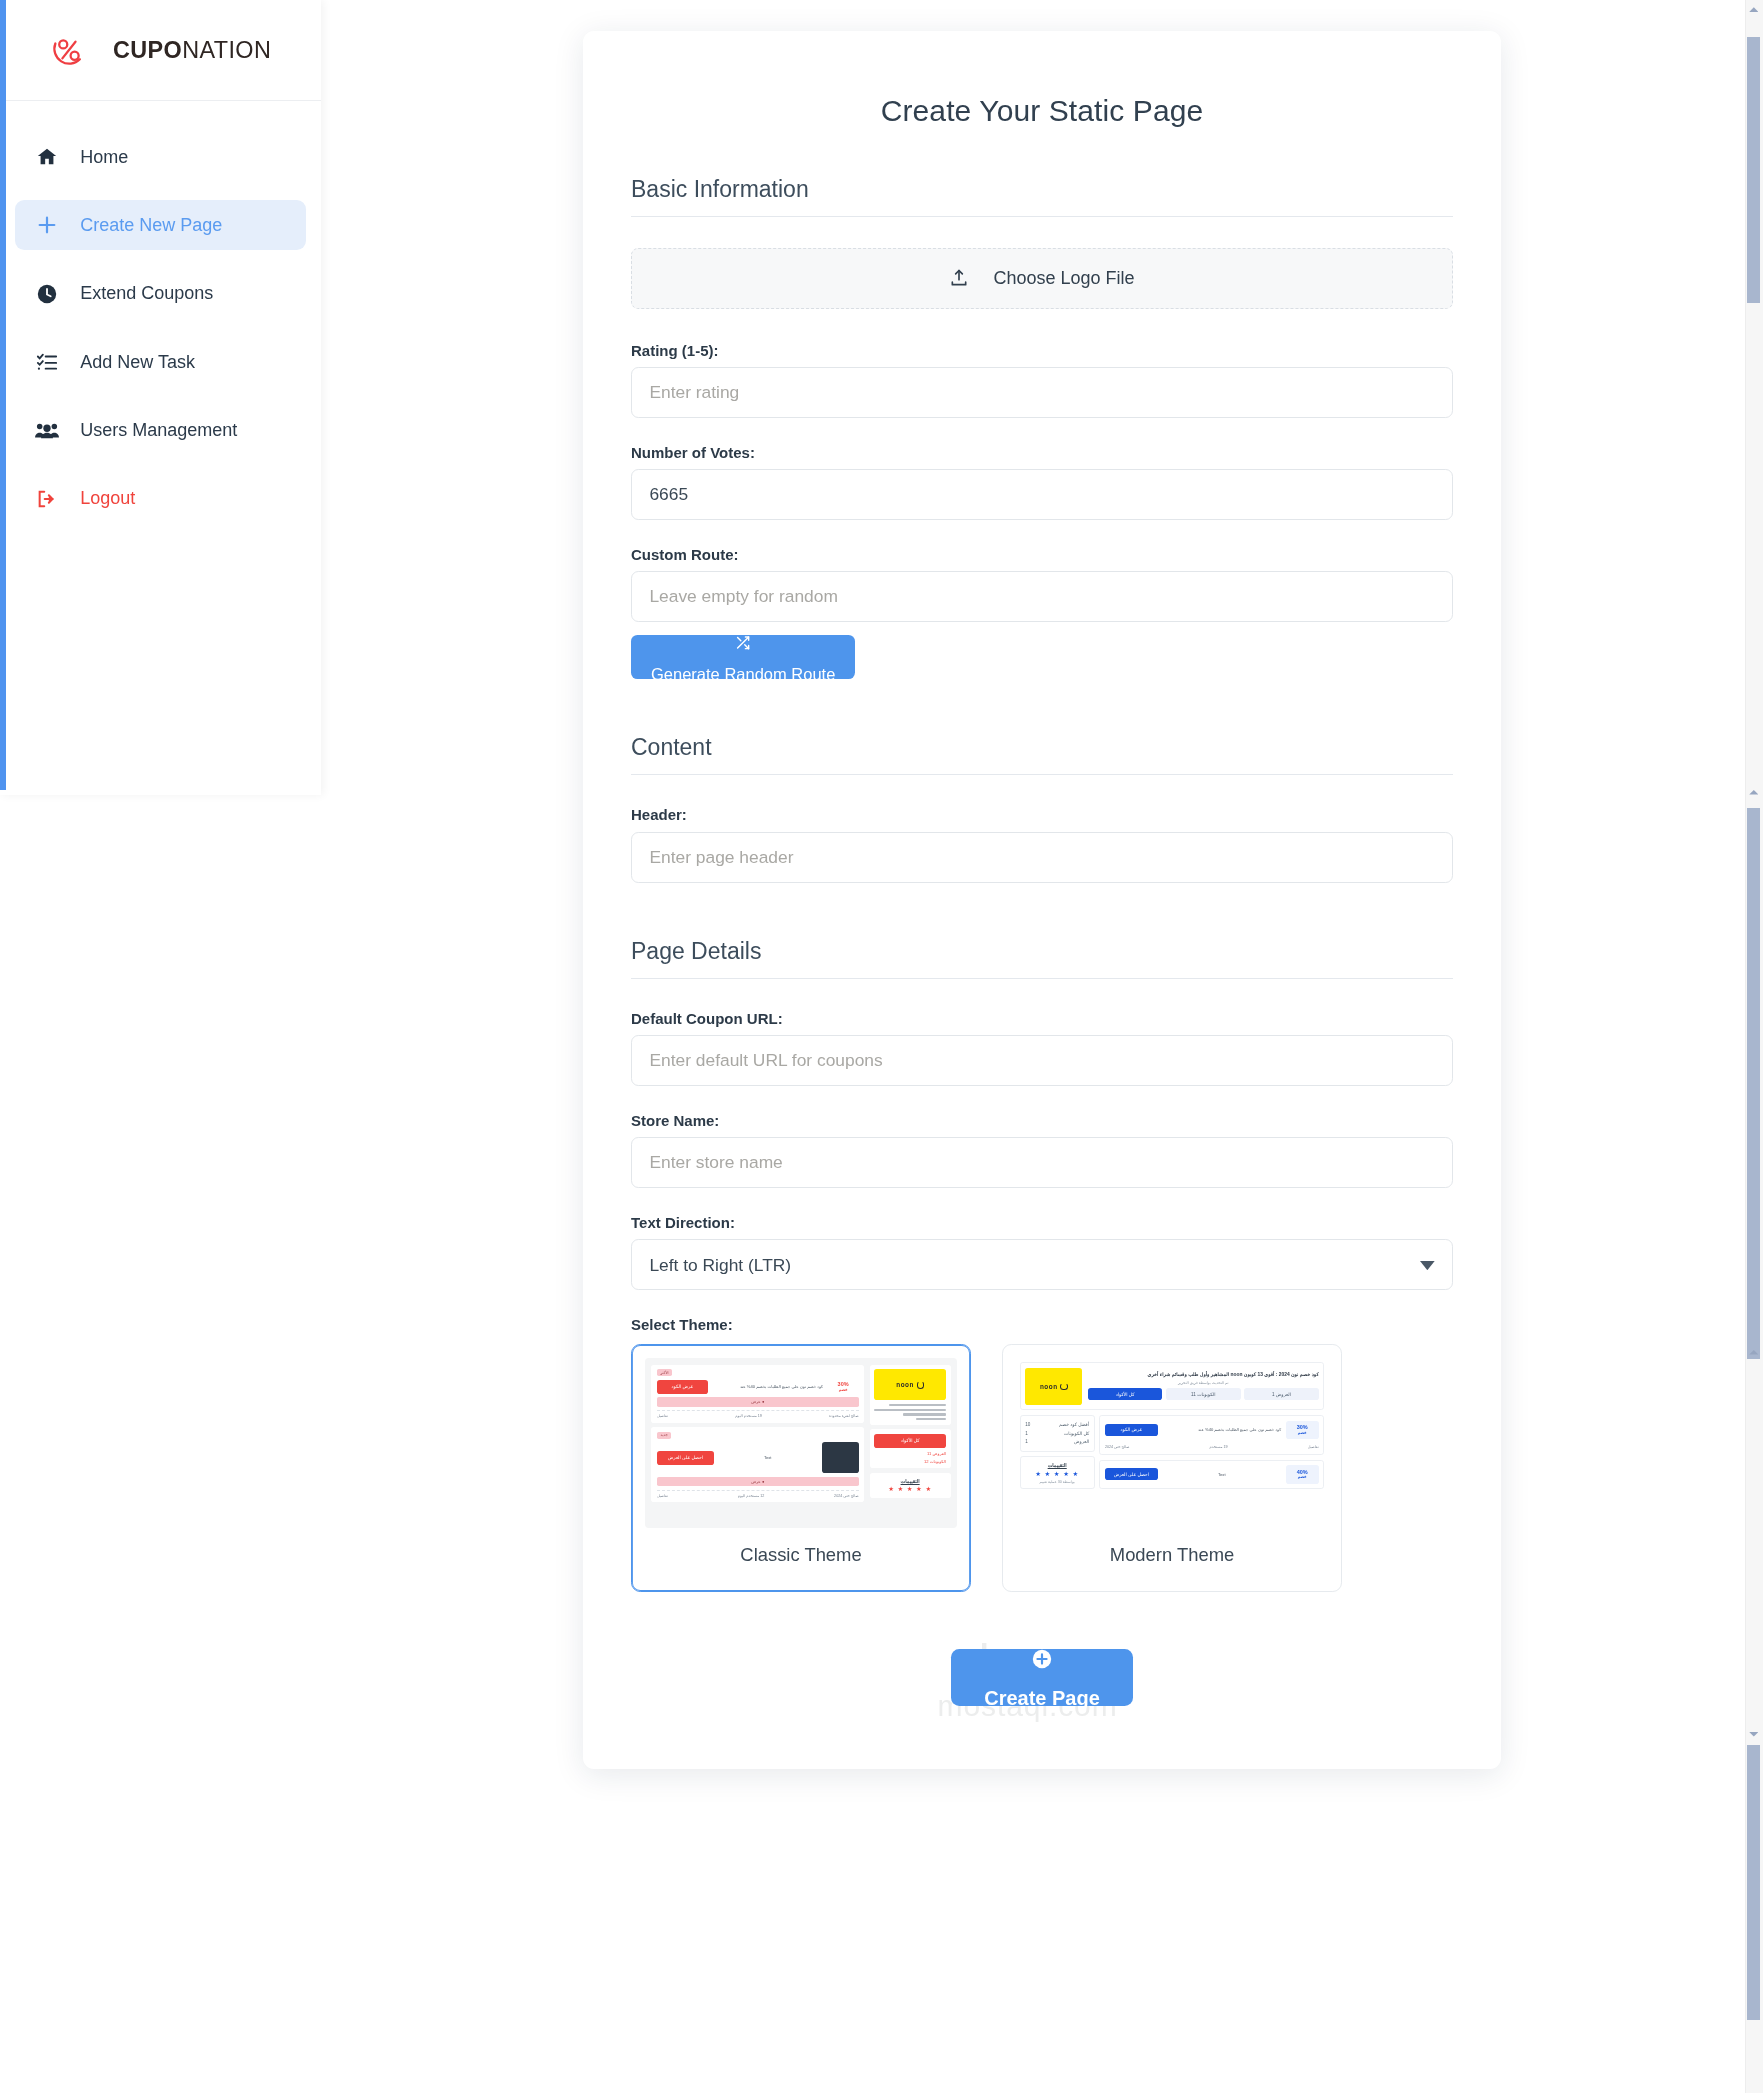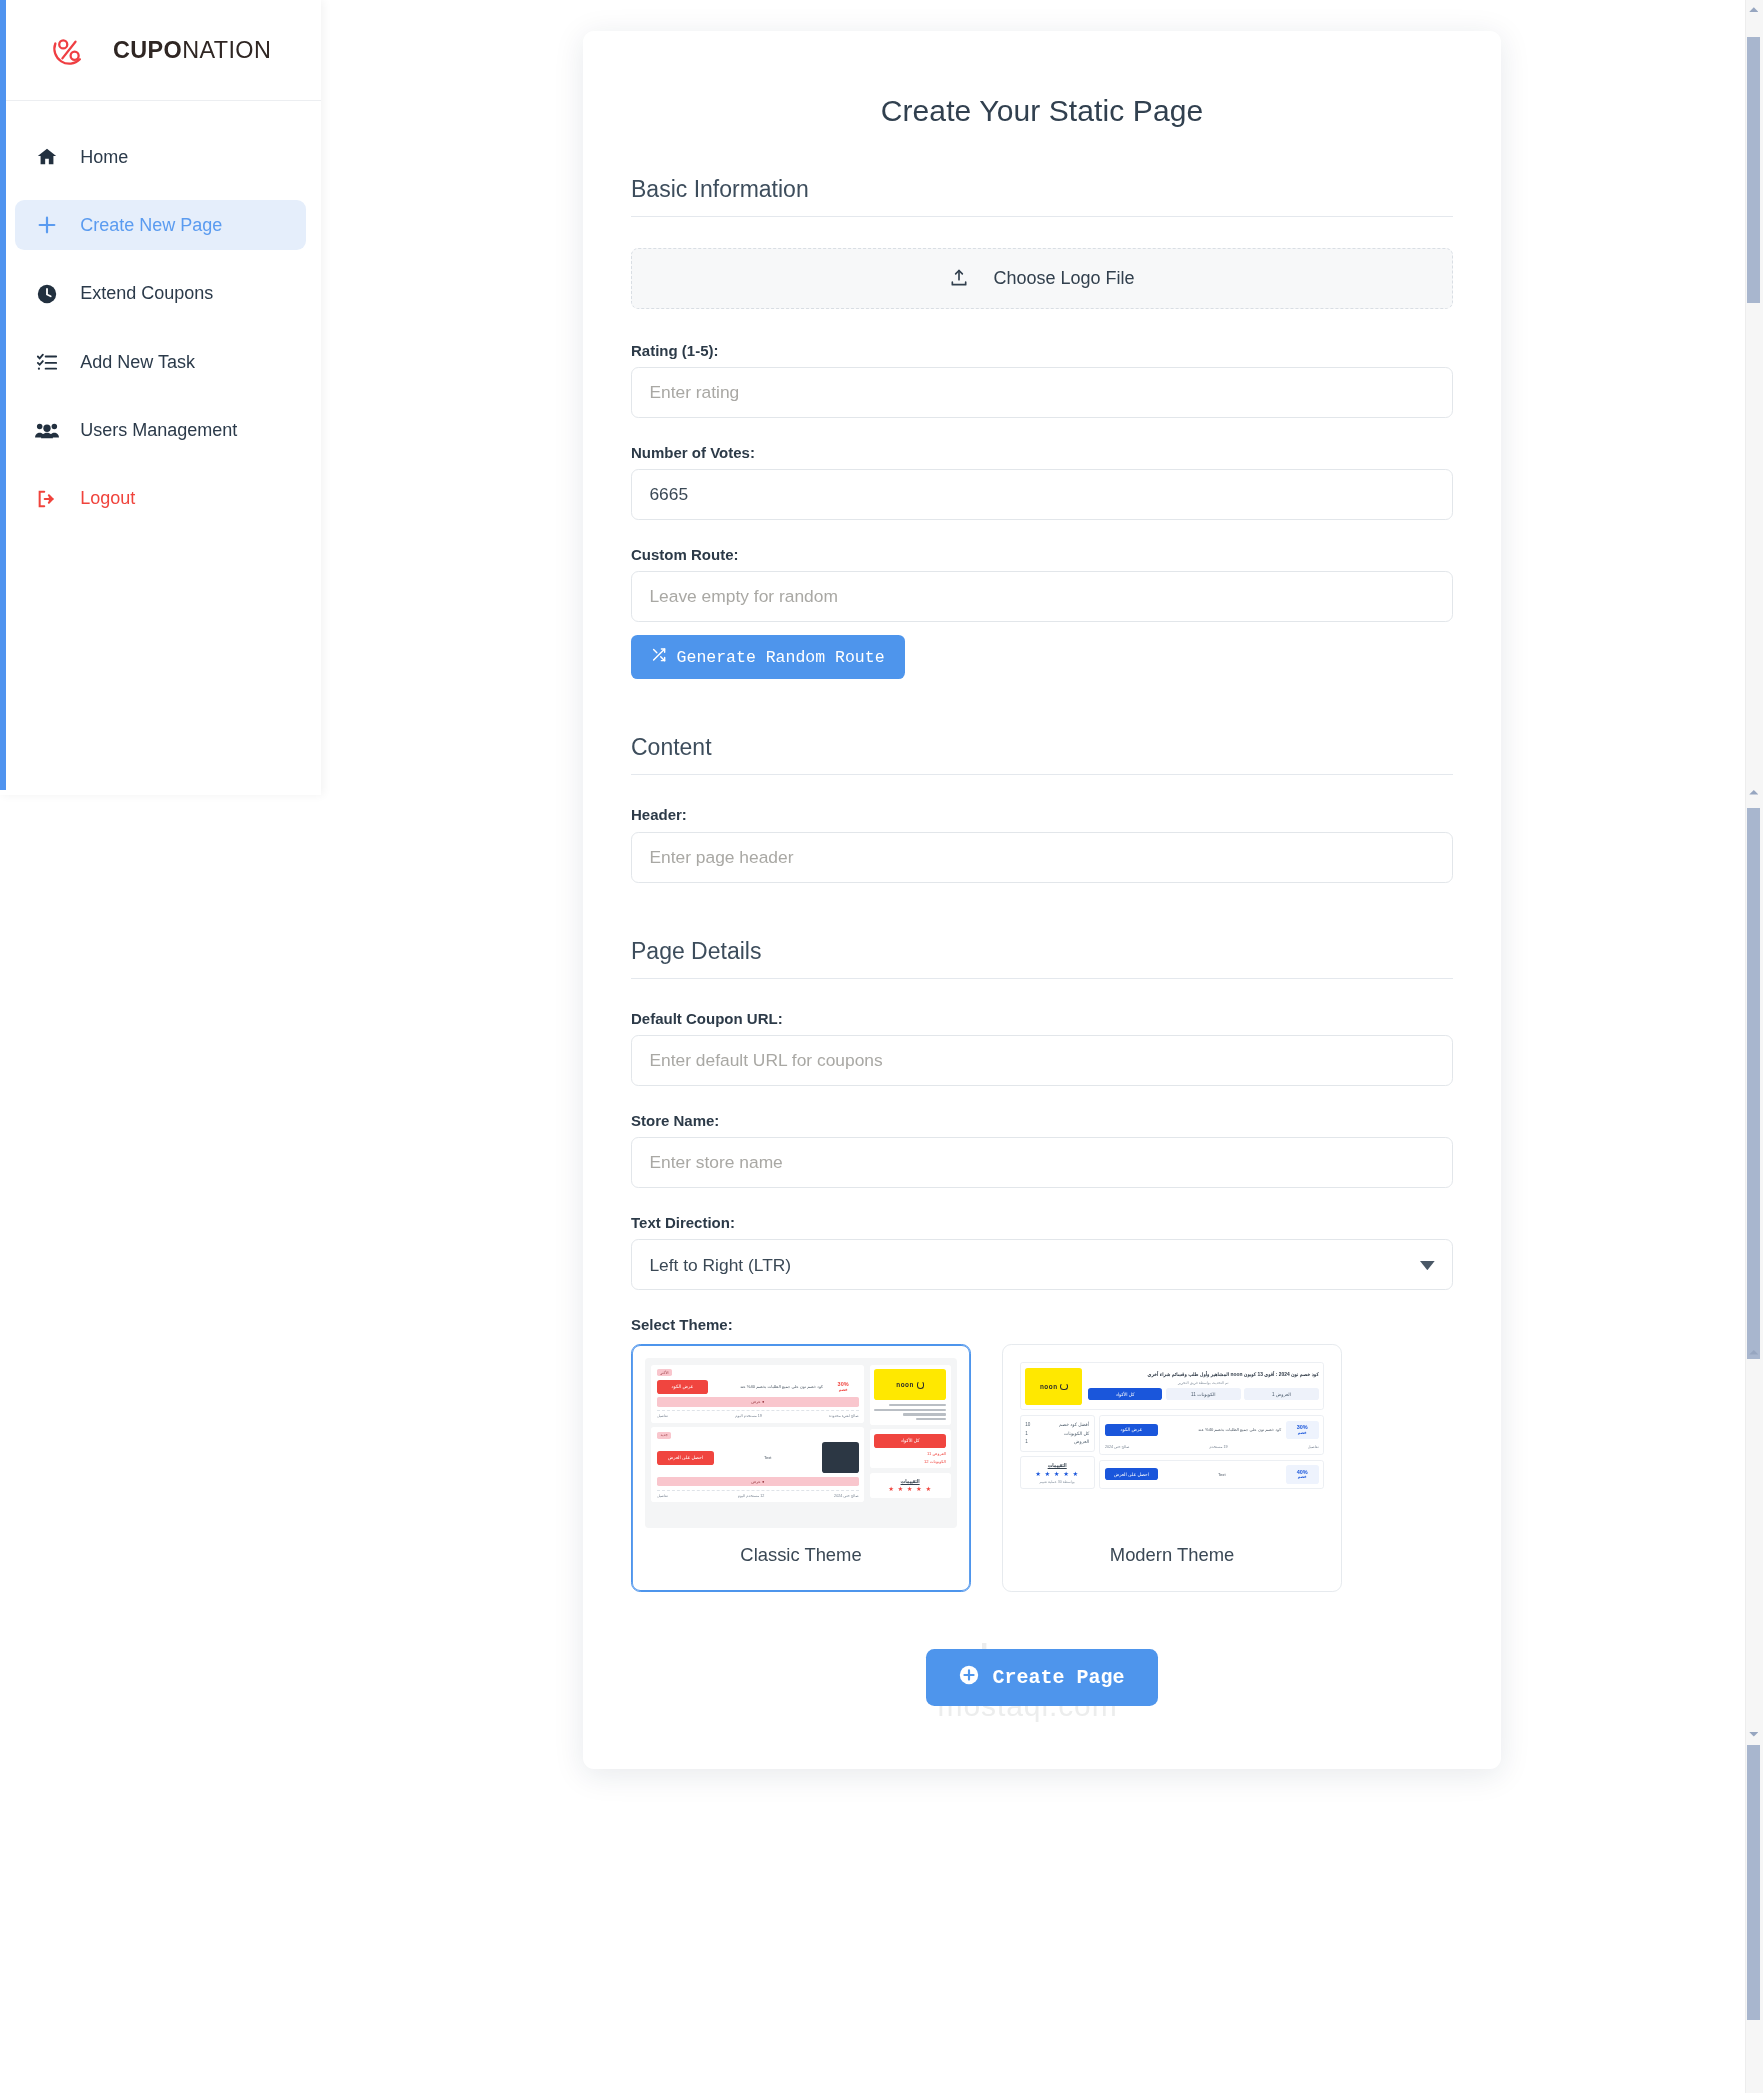--- a/index.html
+++ b/index.html
@@ -223,22 +223,23 @@
     display: inline-flex;
     align-items: center;
     gap: 10px;
     background: #4e95ec;
     color: #ffffff;
     border: none;
     border-radius: 6.4px;
     height: 44px;
     padding: 0 20px;
     font-size: 16.5px;
-    font-family: Liberation Mono, monospace;
+    font-family: Liberation Sans, sans-serif;
     cursor: pointer;
+    flex-direction: column;
   }
   .btn-create {
     height: 57px;
     padding: 0 33px;
     font-size: 20px;
     font-weight: 700;
     border-radius: 8.3px;
     gap: 13px;
   }
 

